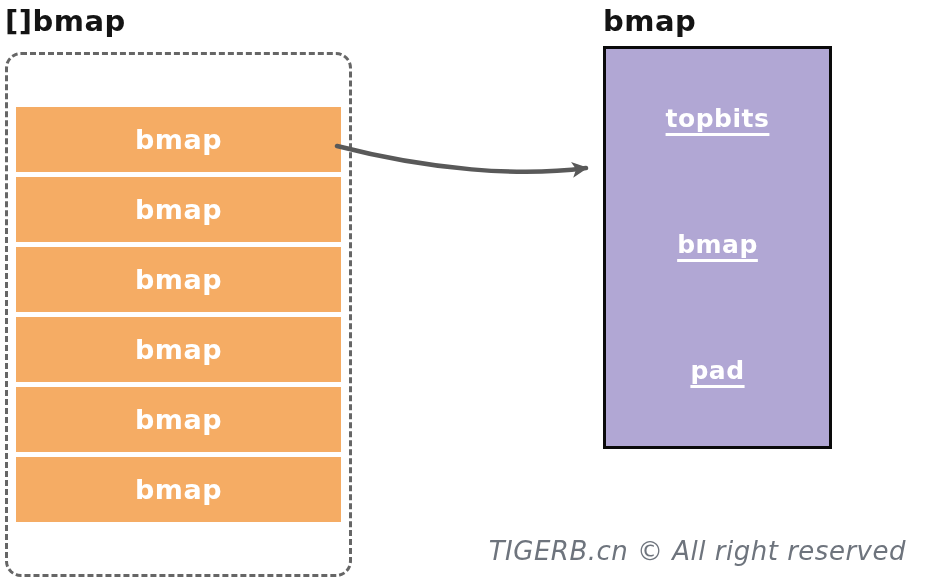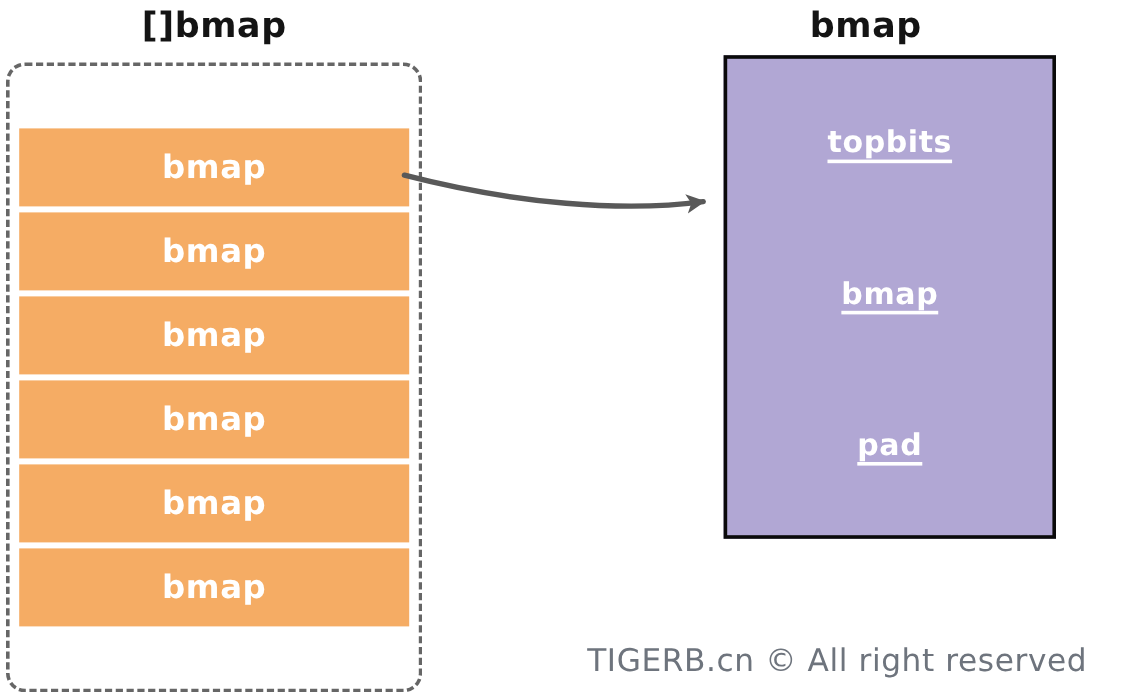--- a/index.html
+++ b/index.html
@@ -6,21 +6,20 @@
   .canvas {
     position: relative;
     width: 934px;
     height: 582px;
     background: #ffffff;
     overflow: hidden;
     font-family: "DejaVu Sans", "Liberation Sans", sans-serif;
   }
   .title {
     position: absolute;
-    text-align: center;
     font-size: 29px;
     font-weight: 600;
     color: var(--title, #141414);
     letter-spacing: 0.5px;
   }
   .left-title  { left: 5px;   width: 347px; top: 4px; }
   .right-title { left: 603px; width: 237px; top: 4px; }
 
   .dashed-box {
     position: absolute;
@@ -42,21 +41,21 @@
     align-items: center;
     justify-content: center;
     font-size: 27px;
     font-weight: 600;
     letter-spacing: 0.5px;
   }
 
   .purple-box {
     position: absolute;
     left: 603px; top: 46px;
-    width: 277px; height: 403px;
+    width: 229px; height: 403px;
     box-sizing: border-box;
     background: var(--purple, #B1A7D4);
     border: 3px solid var(--box_border, #0a0a0a);
     display: flex;
     flex-direction: column;
     justify-content: space-around;
     align-items: center;
     padding: 6px 0 12px;
   }
   .field {
@@ -74,20 +73,21 @@
     left: 0; top: 0;
     width: 934px; height: 582px;
     pointer-events: none;
   }
 
   .watermark {
     position: absolute;
     right: 28px;
     top: 536px;
     font-size: 26px;
+    font-style: italic;
     color: var(--watermark, #6E747D);
     letter-spacing: 0.5px;
     white-space: nowrap;
     text-align: right;
   }
 </style>
 </head>
 <body>
 
 <div class="canvas">

